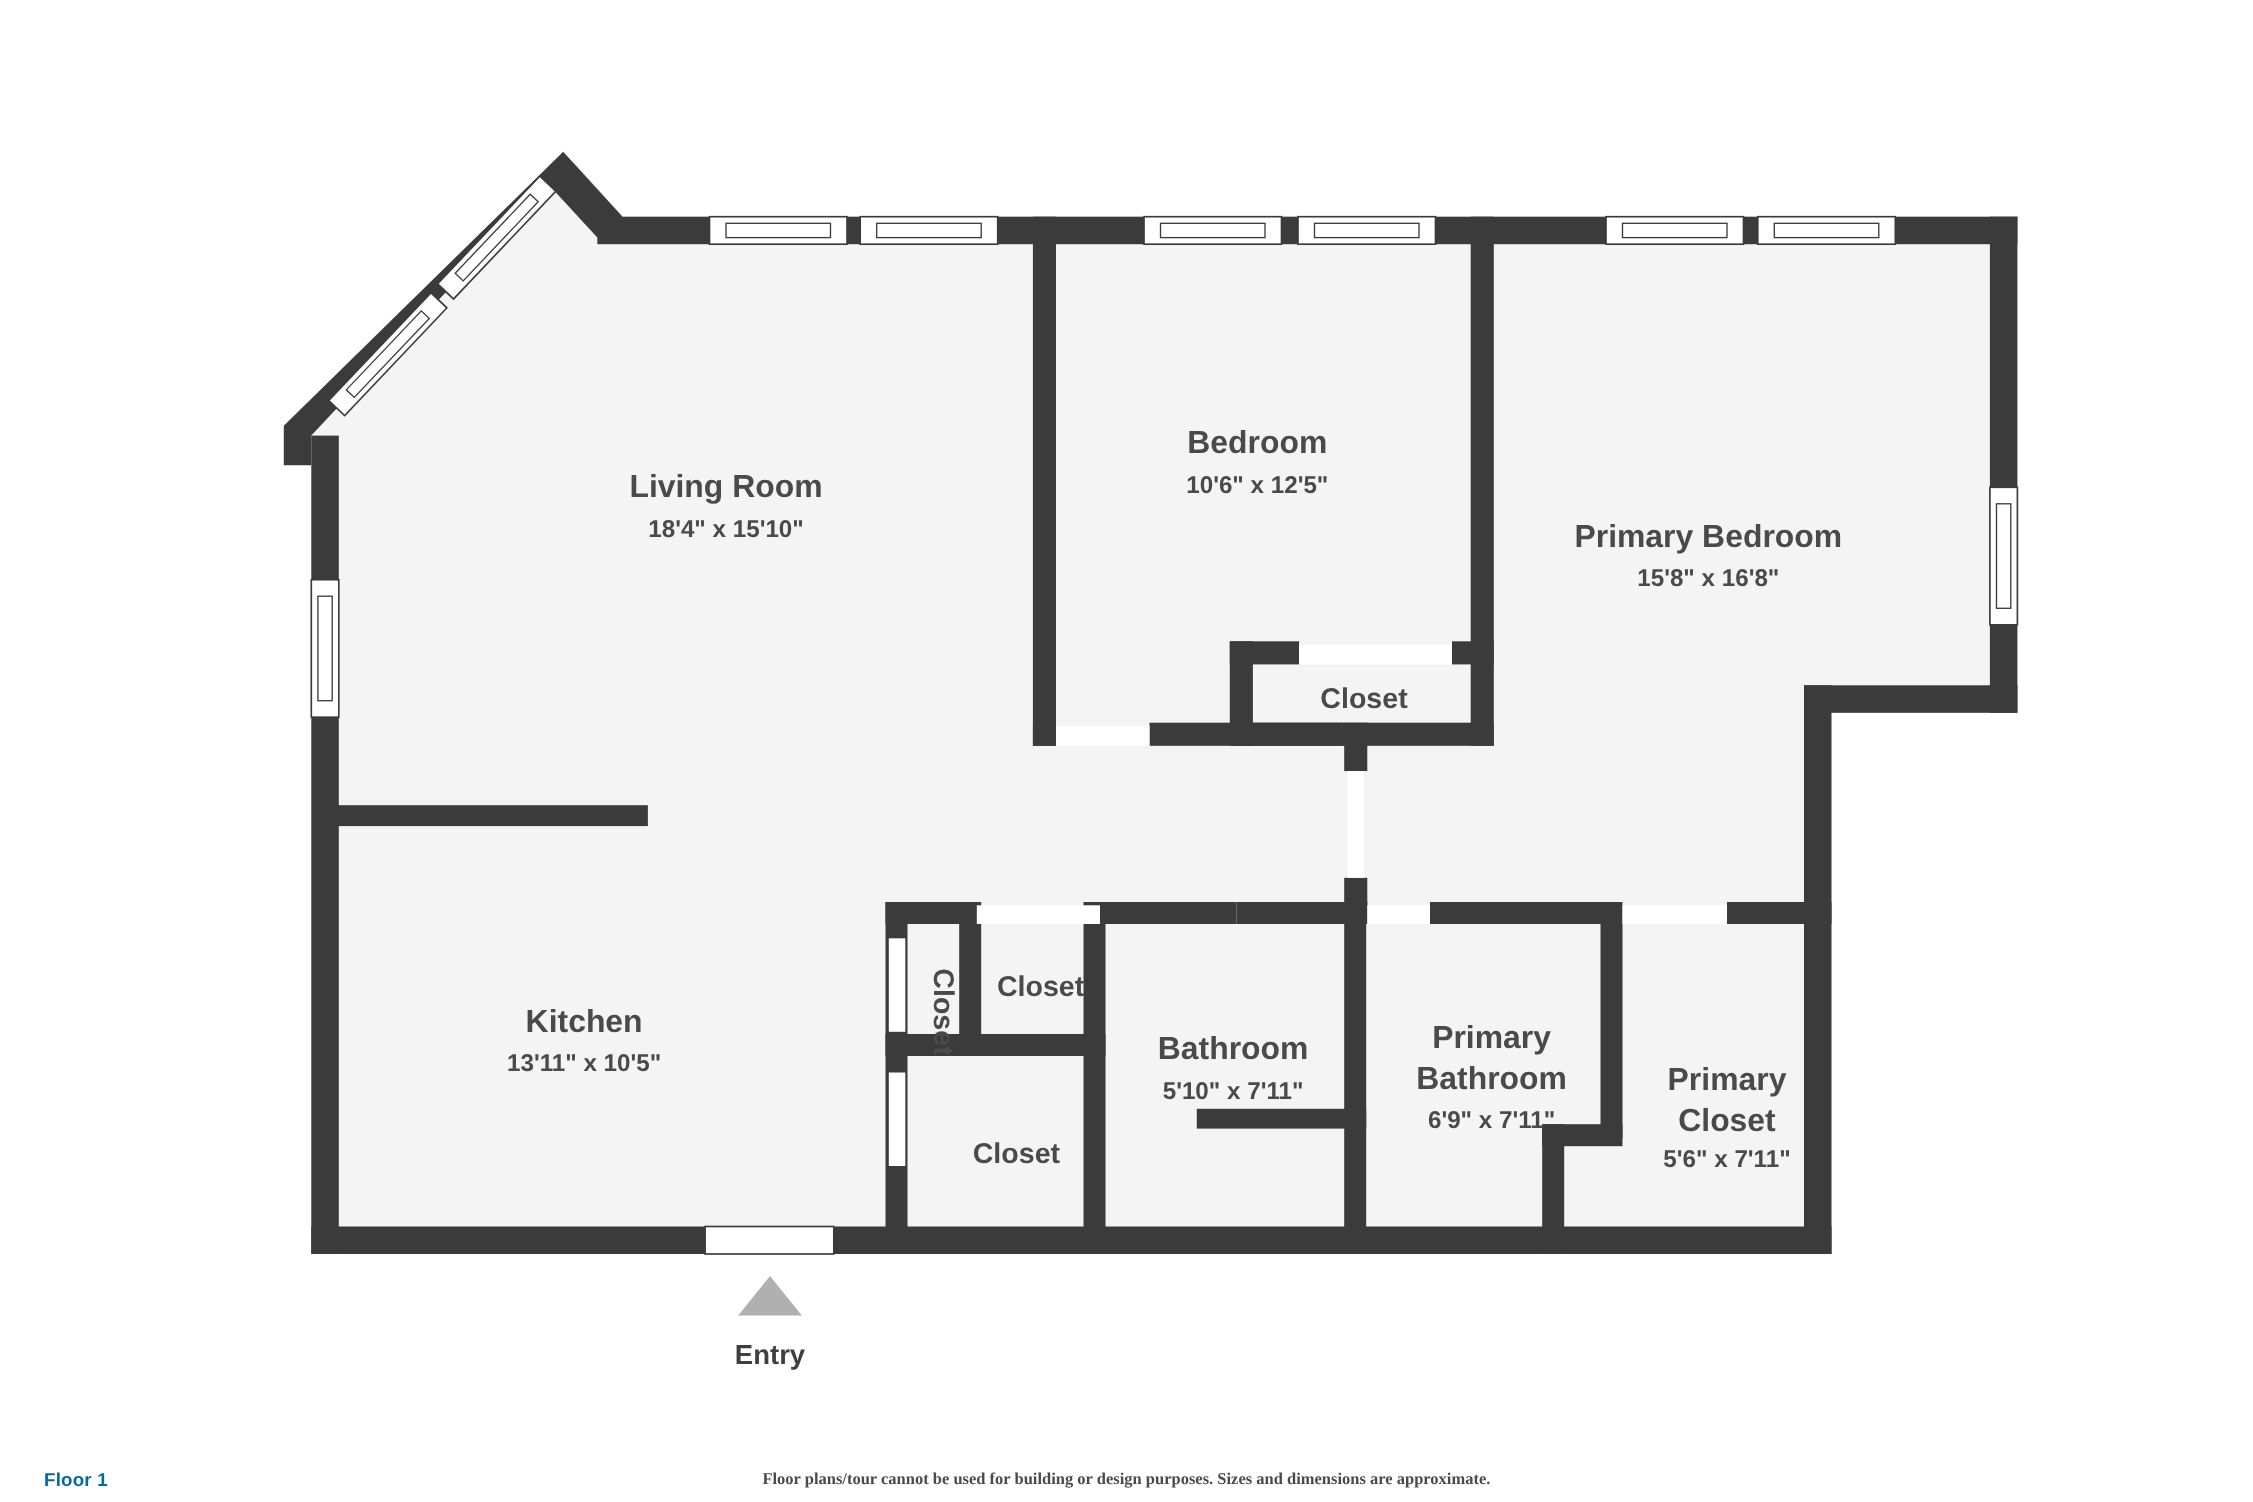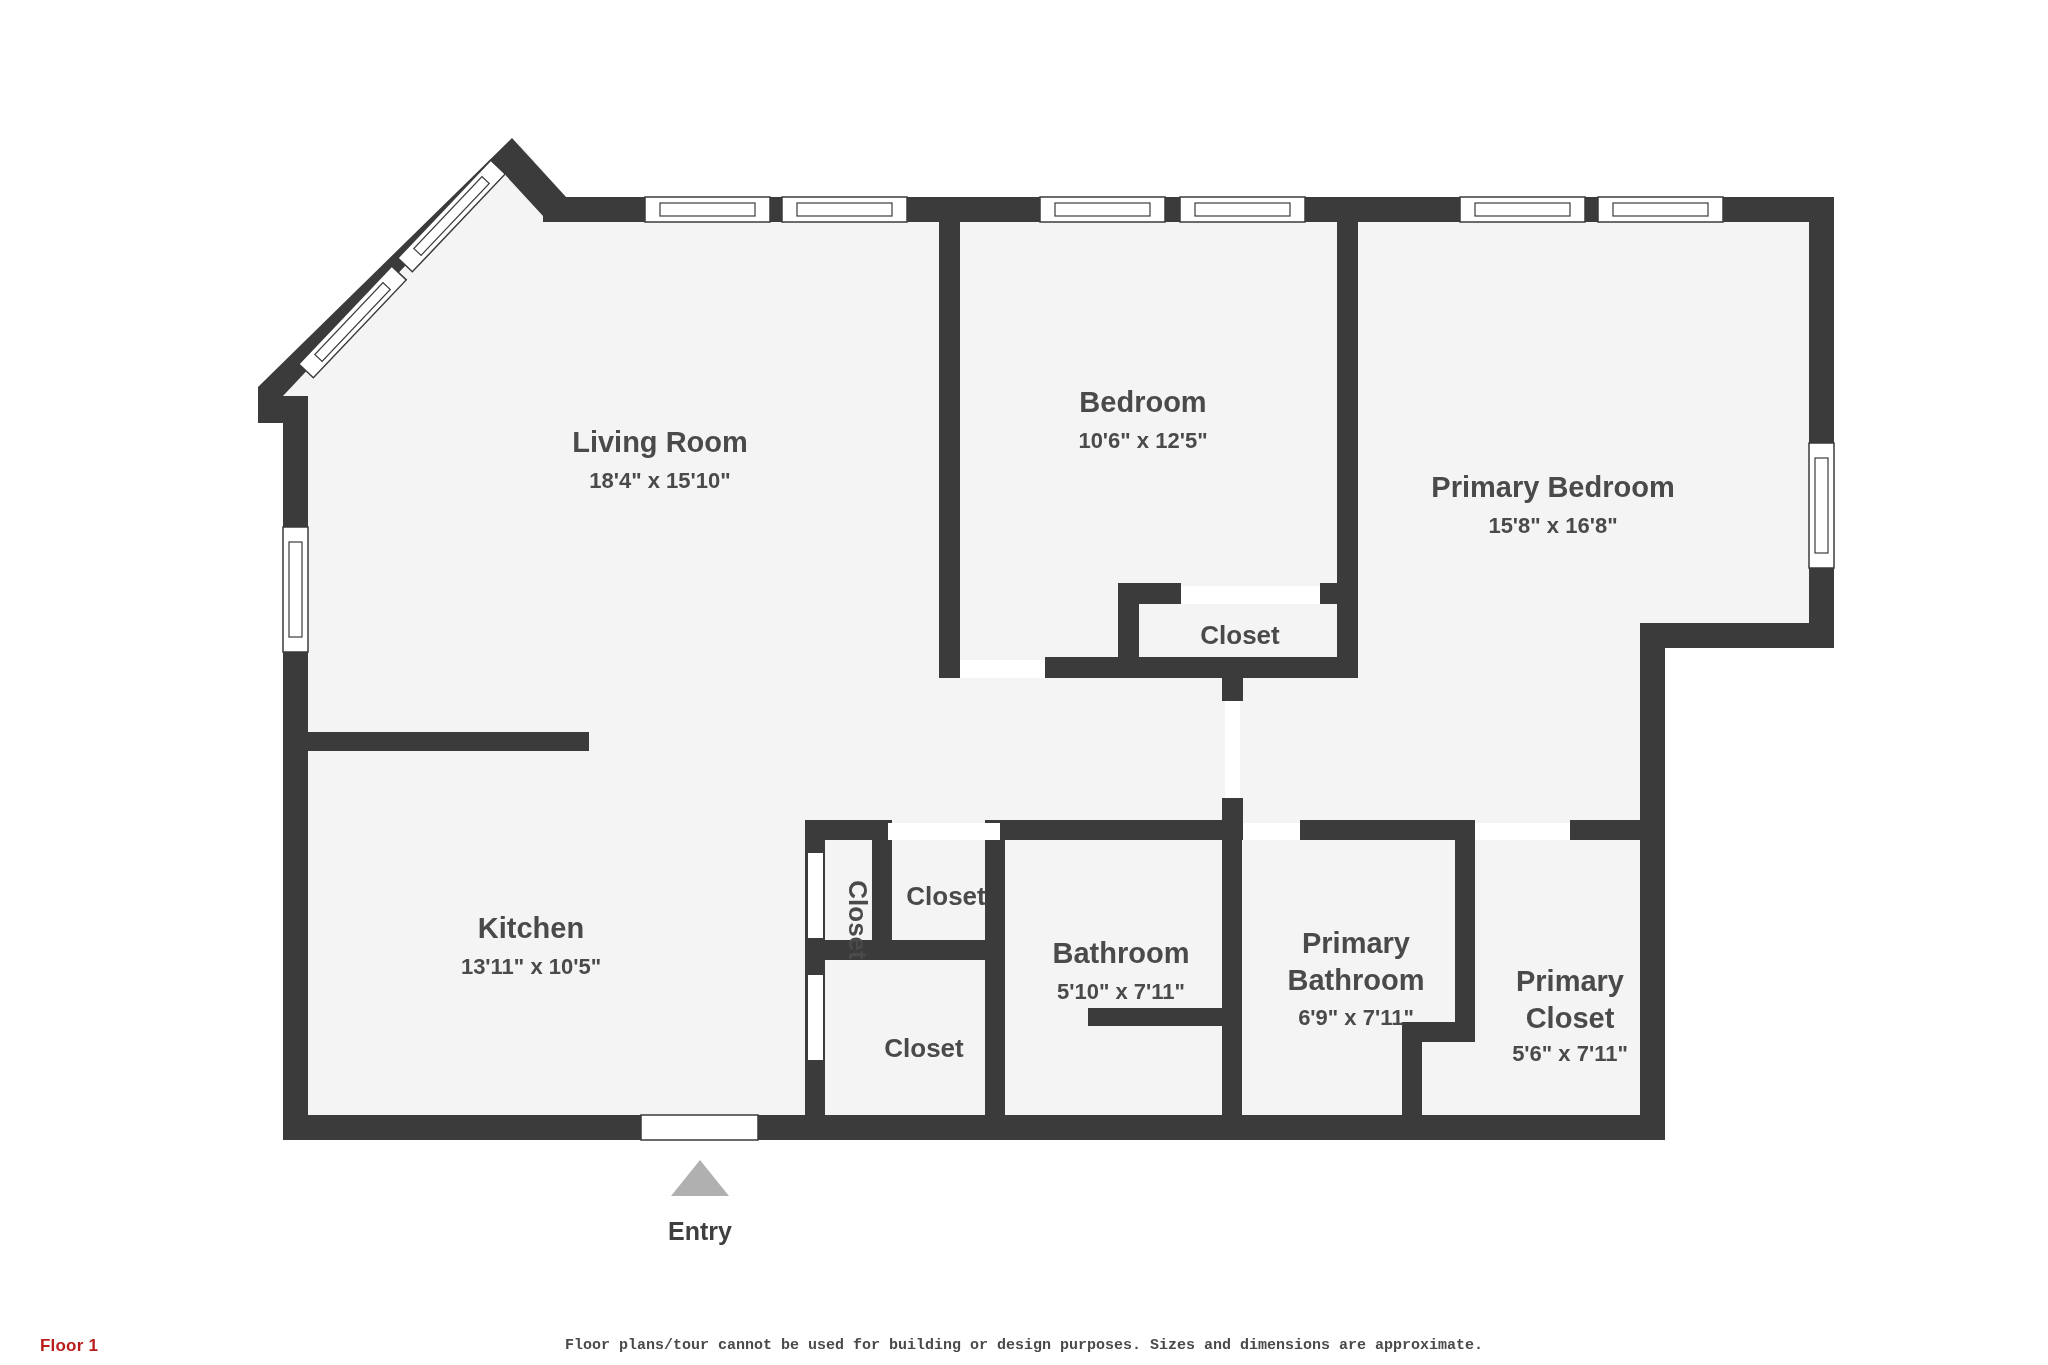--- a/index.html
+++ b/index.html
@@ -47,30 +47,30 @@
     fill: #3f3f3f;
     text-anchor: middle;
   }
   .floor-label {
     position: absolute;
     left: 40px;
     top: 1336px;
     font-family: "Liberation Sans", sans-serif;
     font-weight: bold;
     font-size: 17px;
-    color: #b91c1c;
+    color: #0369a1;
     letter-spacing: 0.2px;
   }
   .disclaimer {
     position: absolute;
     left: 0;
     right: 0;
     top: 1337px;
     text-align: center;
-    font-family: Liberation Mono, monospace;
+    font-family: Liberation Serif, serif;
     font-weight: bold;
     font-size: 15px;
     color: #4a4a4a;
   }
 </style>
 </head>
 <body>
 
 <div id="plan-root">
   <svg id="floorplan" viewBox="0 0 2048 1365" xmlns="http://www.w3.org/2000/svg">

